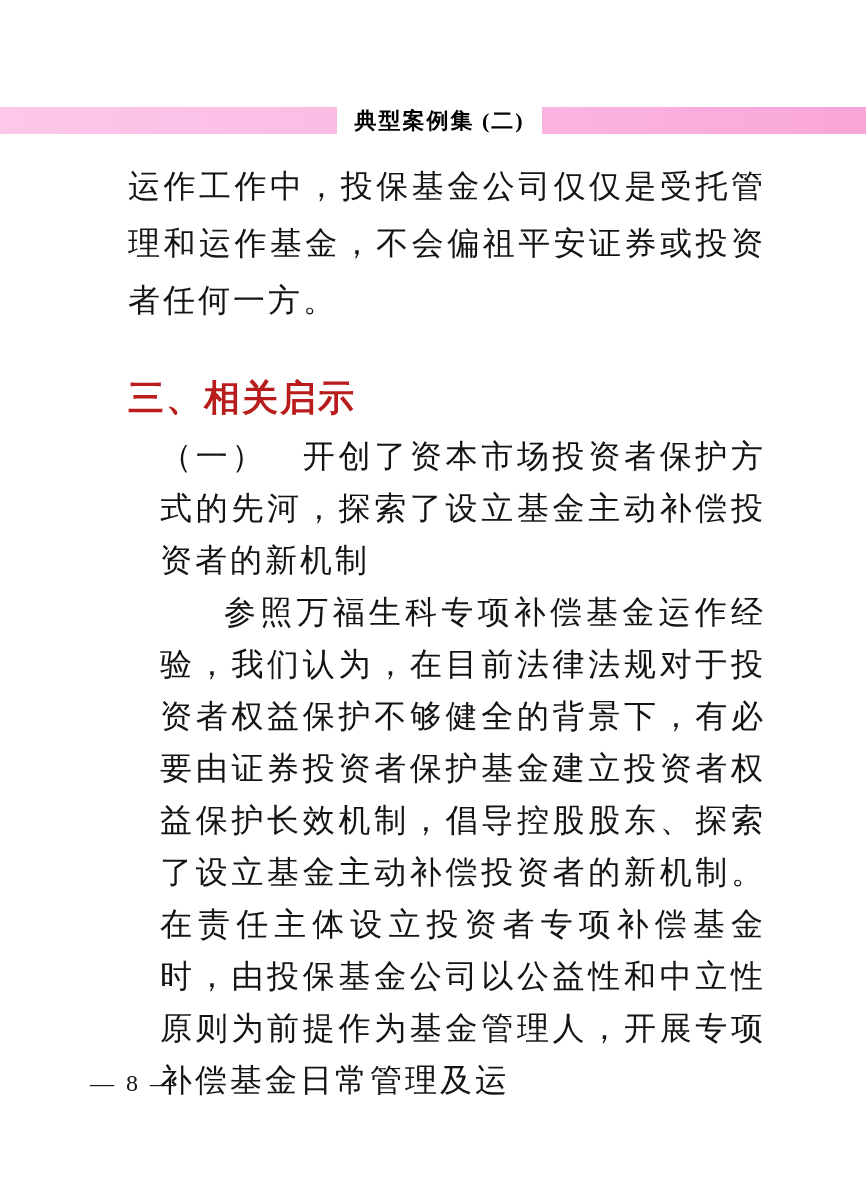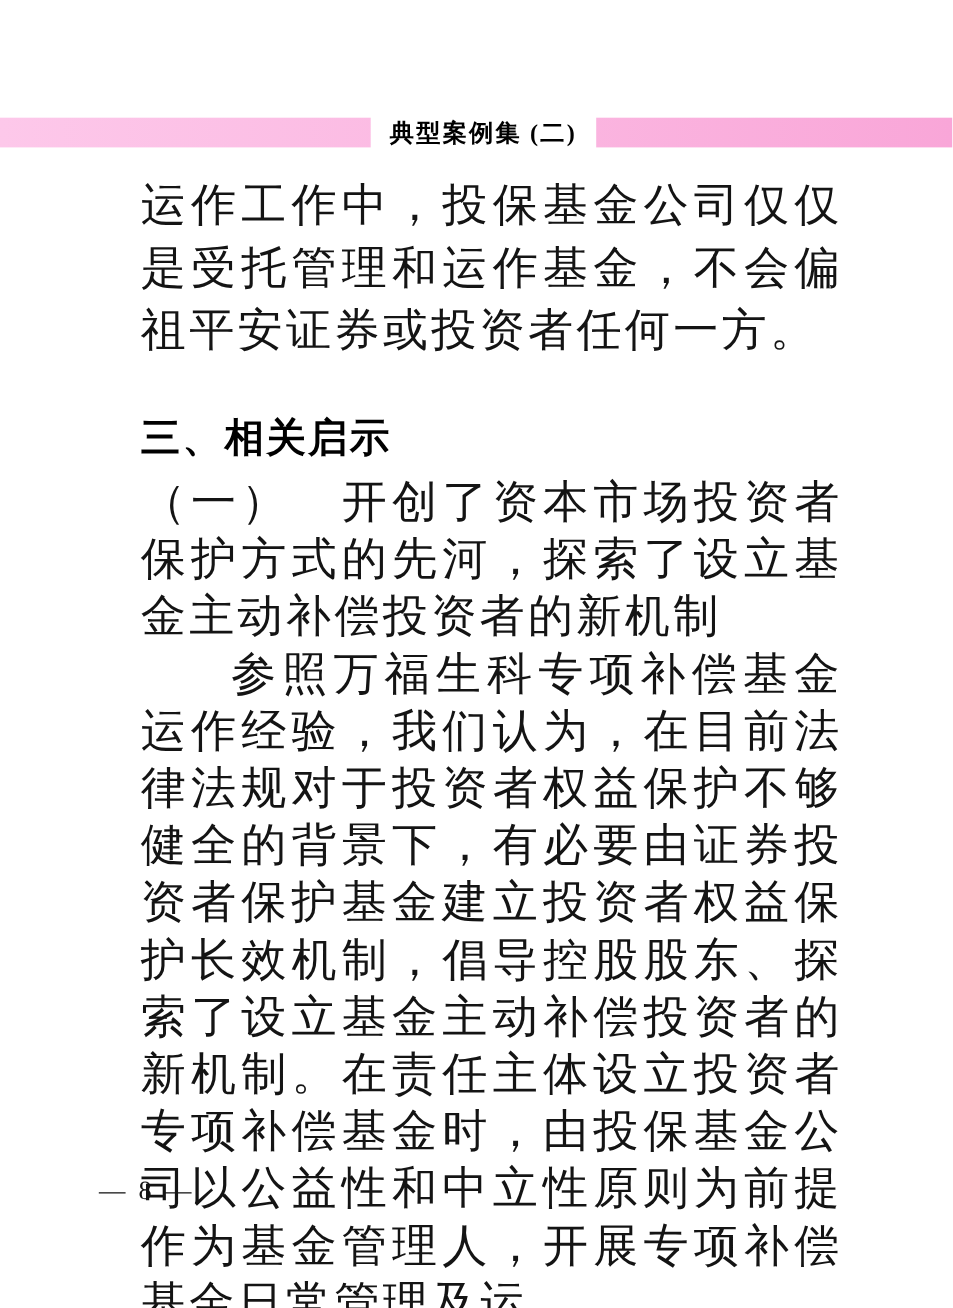--- a/index.html
+++ b/index.html
@@ -47,40 +47,41 @@
   }
   
   .content {
     position: absolute;
     top: 158px;
     left: 128px;
     width: 638px;
   }
   .body-para {
     margin: 0;
-    font-size: 41px;
+    font-size: 32px;
     letter-spacing: 3px;
     text-align: justify;
     word-break: break-all;
     line-height: 57px;
   }
   .body-para.tight {
     line-height: 52px;
+    margin-left: 32px;
   }
   .indent-2em {
     text-indent: 2em;
   }
   .section-heading {
     margin: 48px 0 0 0;
     font-family: "Liberation Sans", "DejaVu Sans", sans-serif;
     font-weight: bold;
     font-size: 36px;
     line-height: 42px;
     letter-spacing: 2px;
-    color: #000000;
+    color: #b91c1c;
   }
   .subsection {
     margin-top: 11px;
   }
   
   .page-number {
     position: absolute;
     top: 1070px;
     left: 90px;
     font-size: 24px;

